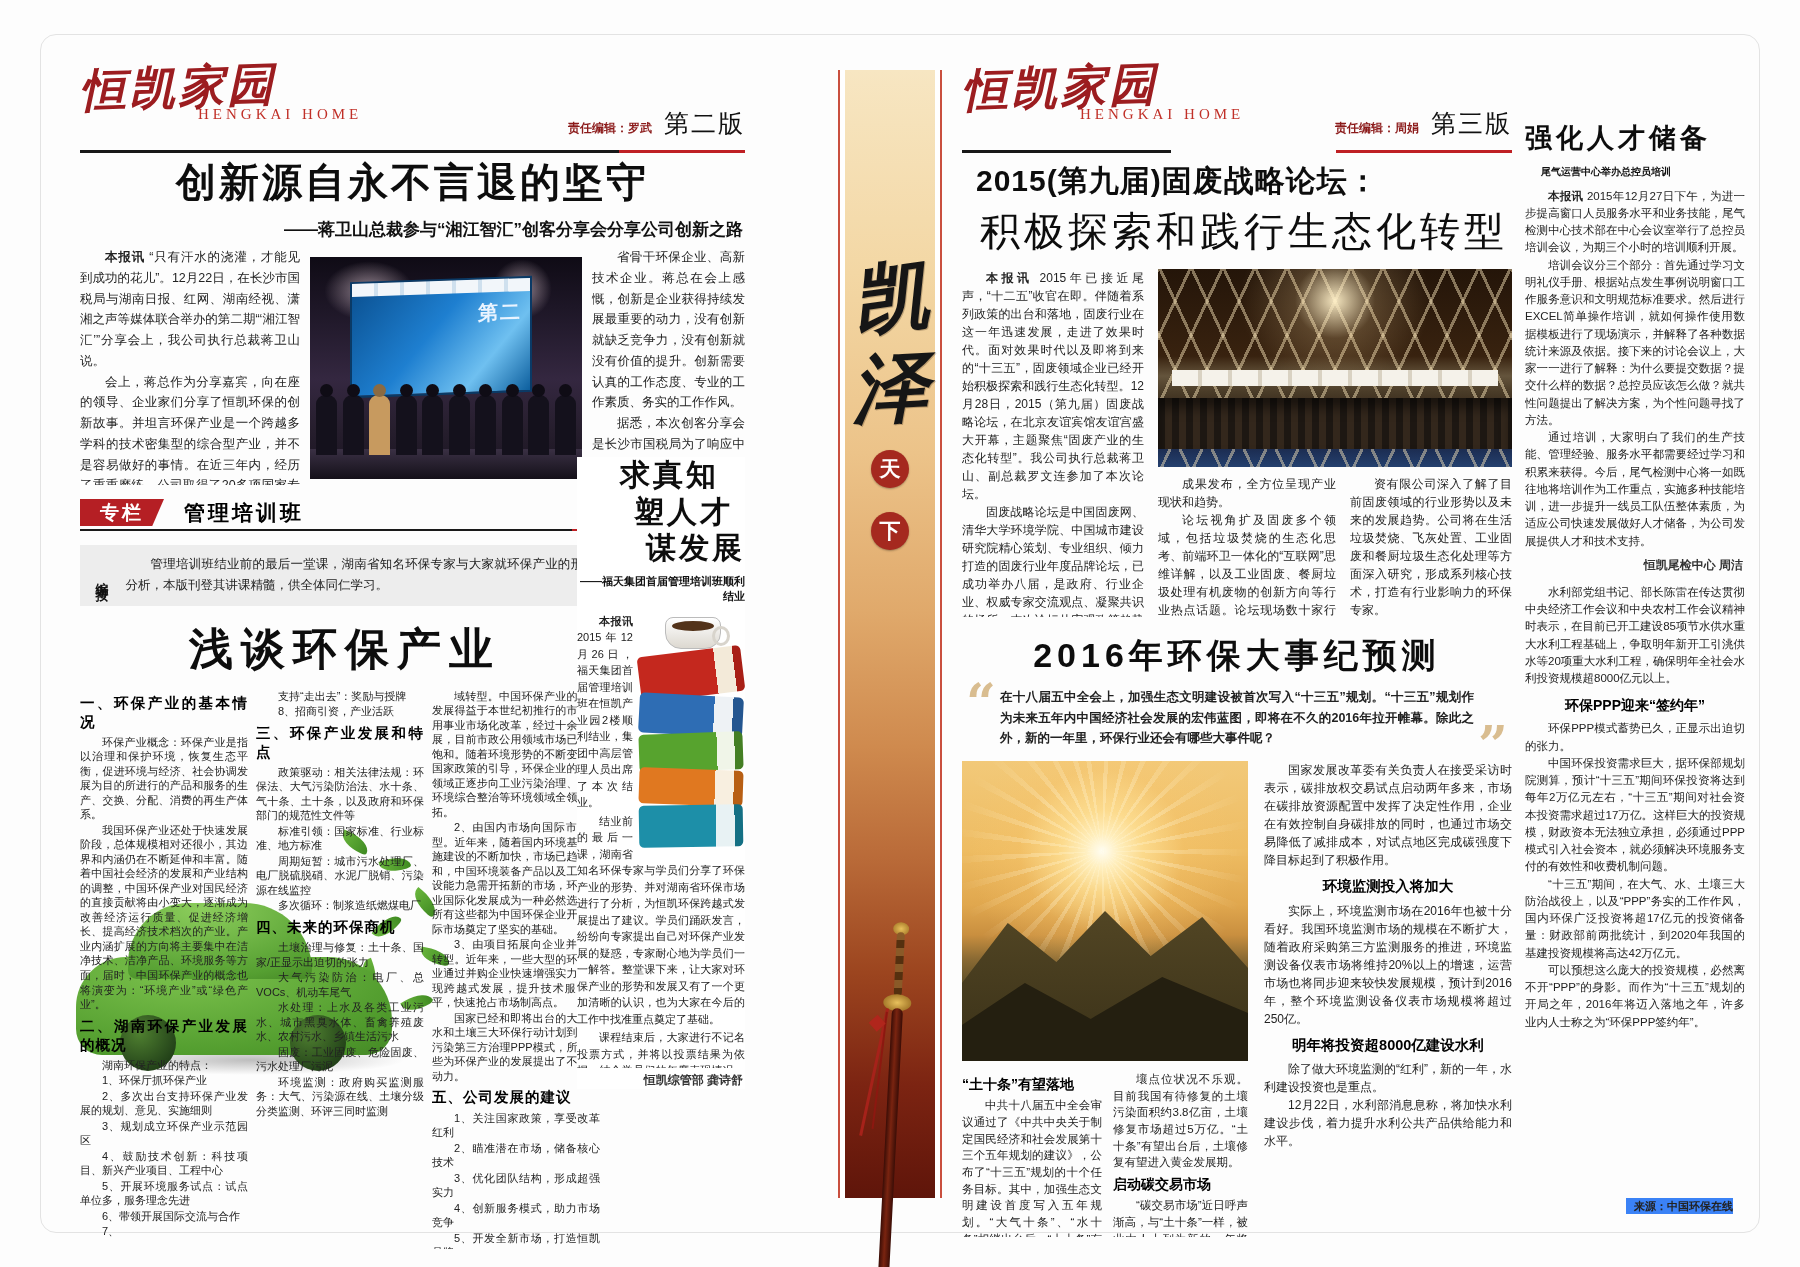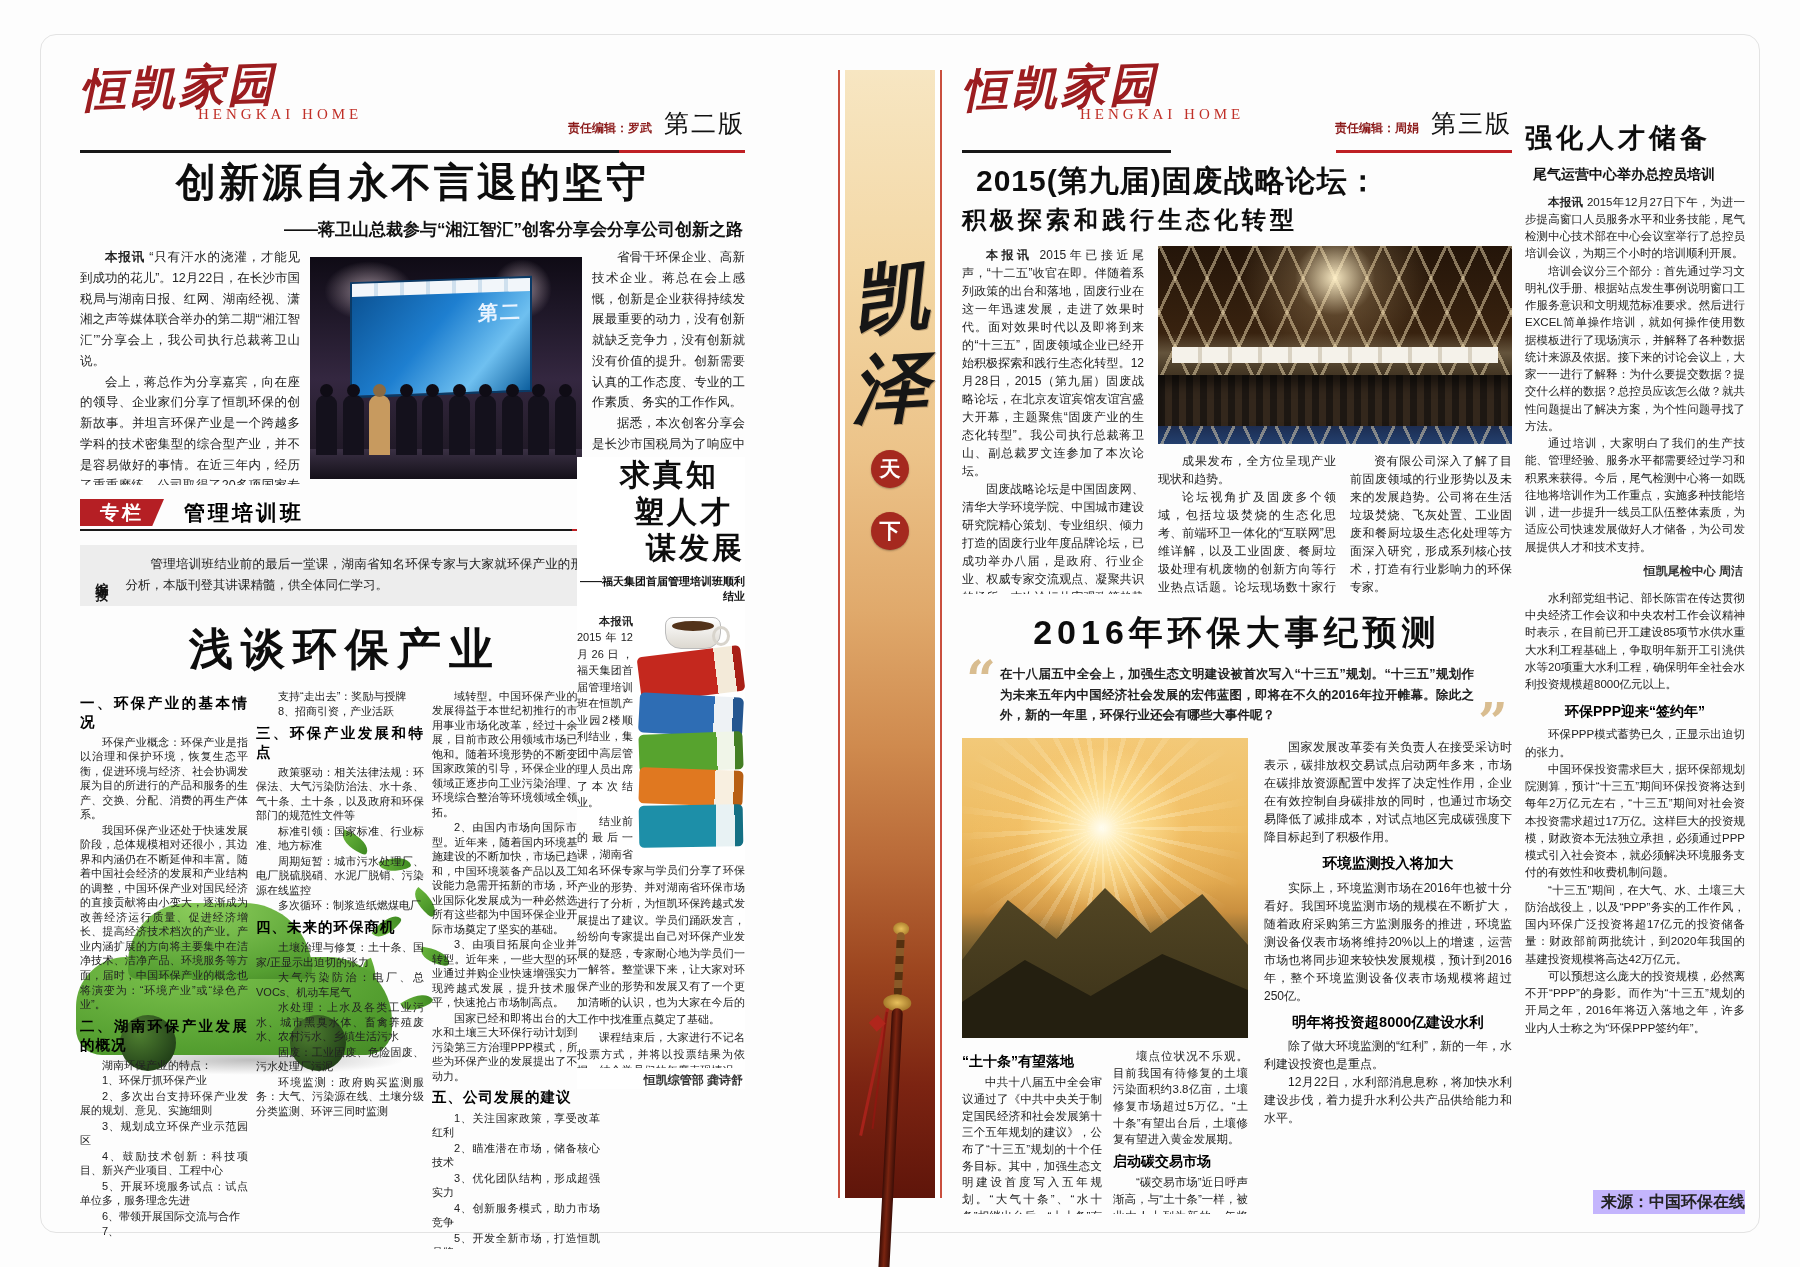--- a/index.html
+++ b/index.html
@@ -131,21 +131,21 @@
   .sword .scb{position:absolute;top:86px;left:26px;width:11px;height:334px;border-radius:6px;
     background:linear-gradient(90deg,#3a0d06,#7a2410 45%,#3a0d06)}
   .sword .tas{position:absolute;top:86px;left:10px;width:3px;height:130px;background:#a6221a;transform:rotate(9deg)}
   .sword .tas2{position:absolute;top:90px;left:16px;width:2px;height:118px;background:#8c1810;transform:rotate(4deg)}
   .sword .knot{position:absolute;top:96px;left:6px;width:12px;height:12px;background:#b0261c;transform:rotate(45deg)}
 
   
   .r-main{position:relative;width:550px}
   .r-main .rule .b{width:38%}.r-main .rule .g{width:30%}.r-main .rule .r{flex:1}
   .r1-t1{font-size:30px;font-weight:bold;letter-spacing:1px;color:#0d0d0d;margin:8px 0 2px 14px}
-  .r1-t2{font-size:24px;font-weight:bold;letter-spacing:4px;color:#0d0d0d;text-align:left;padding-right:4px}
+  .r1-t2{font-size:40px;font-weight:normal;letter-spacing:4px;color:#0d0d0d;text-align:right;padding-right:4px}
   .r1-row{display:flex;gap:14px;margin-top:10px;height:348px;overflow:hidden}
   .r1-c1{width:182px;flex:none;font-size:12px;line-height:1.5}
   .r1-right{flex:1}
   .photo-r1{width:354px;height:198px;position:relative;overflow:hidden;
     background:
       radial-gradient(ellipse at 50% 16%,rgba(255,240,200,.95),rgba(255,220,160,.2) 16%,transparent 38%),
       repeating-linear-gradient(65deg,transparent 0 26px,rgba(255,235,190,.45) 26px 29px),
       repeating-linear-gradient(-65deg,transparent 0 26px,rgba(255,235,190,.45) 26px 29px),
       linear-gradient(180deg,#241509 0%,#38220f 44%,#64543c 54%,#4a3c28 62%,#241710 78%,#1d2f55 92%,#24406e 100%)}
   .photo-r1 .scr{position:absolute;left:4%;right:4%;top:51%;height:8%;
@@ -182,24 +182,24 @@
   .a216-s1{width:140px;flex:none;font-size:11.5px;line-height:1.45}
   .a216-s2{flex:1;font-size:11.5px;line-height:1.45}
   .a216-h{font-size:14px;font-weight:bold;margin:3px 0;text-indent:0;color:#000}
   .a216-colR{flex:1;font-size:12px;line-height:1.5;overflow:hidden}
   .a216-colR .h{font-size:14.5px;text-align:center;margin:7px 0 4px}
 
   
   .sb{position:absolute;left:563px;top:54px;width:220px;height:1096px;font-size:11.5px;line-height:1.5;
       text-align:justify;overflow:hidden}
   .sb-title{font-size:27px;font-weight:bold;letter-spacing:4px;color:#0d0d0d}
-  .sb-sub{font-size:14px;font-weight:bold;margin:5px 8px 9px;color:#111}
+  .sb-sub{font-size:10px;font-weight:bold;margin:5px 16px 9px;color:#111}
   .sb .h{font-size:14px;text-align:center;margin:8px 0 4px}
   .sb .byl{margin:6px 0 10px}
-  .sb-src{position:absolute;right:0;bottom:0;font-size:16px;font-weight:bold;color:#222;background:#c4b5fd;padding-left:8px}
+  .sb-src{position:absolute;right:12px;bottom:0;font-size:11px;font-weight:bold;color:#222;background:#3b82f6;padding-left:8px}
 </style>
 </head>
 <body>
 
 <div class="frame"></div>
 
 <section class="page left-page">
   <header class="ph">
     <div class="logo">恒凯家园</div>
     <div class="logo-sub">HENGKAI HOME</div>

